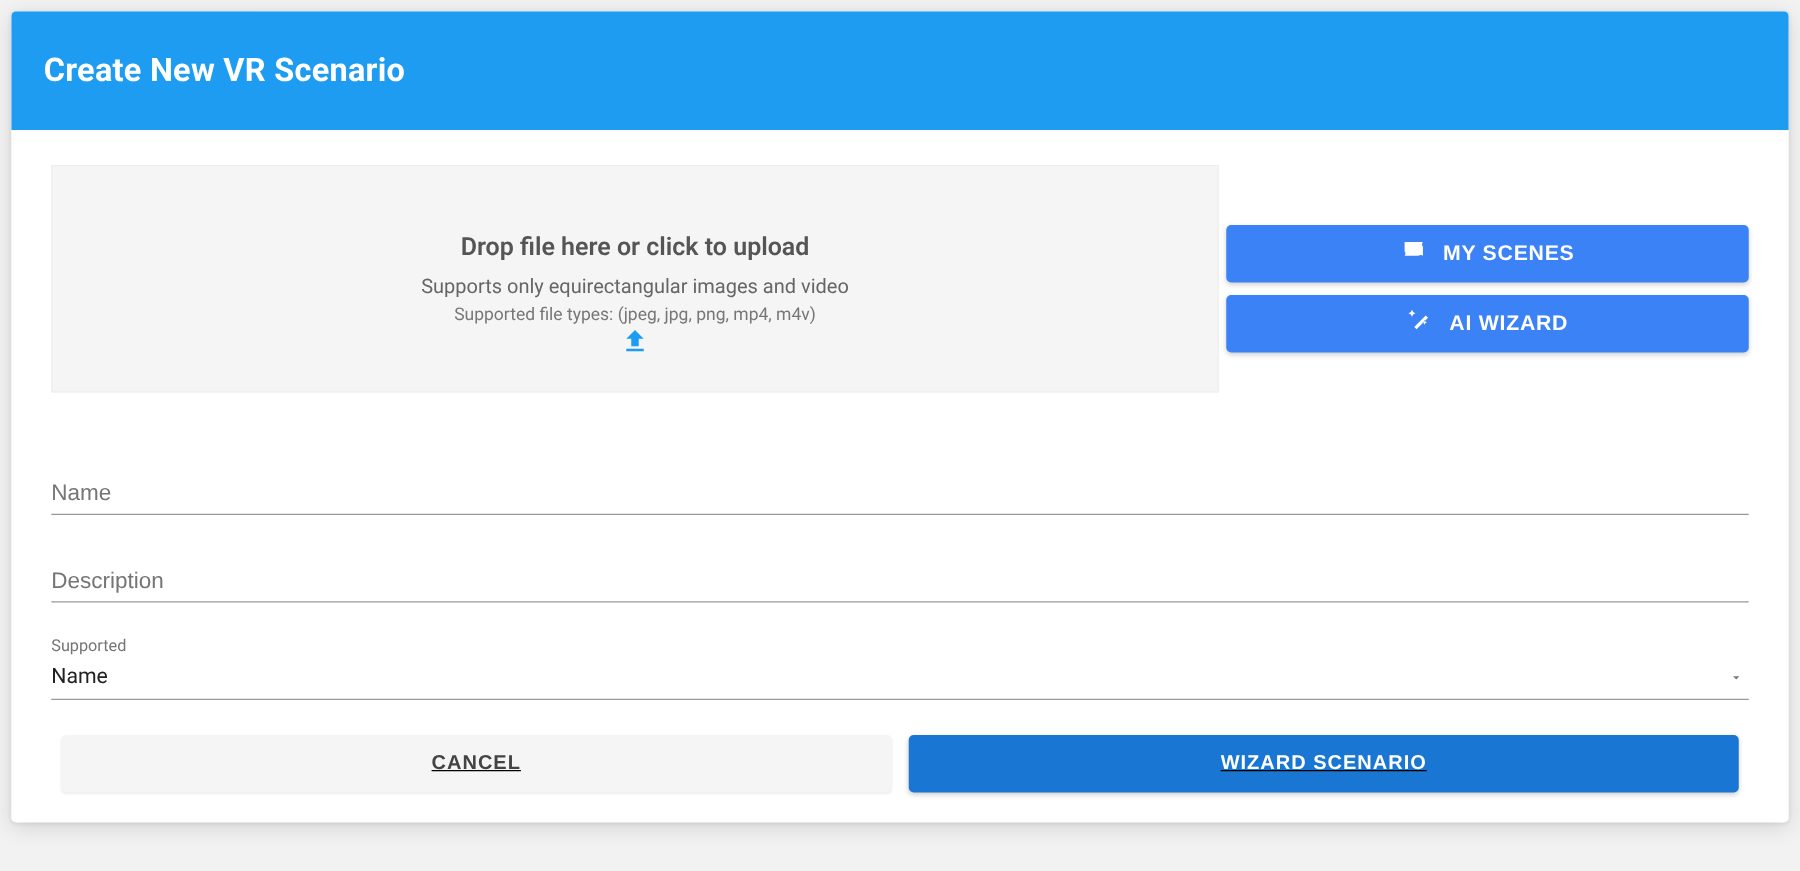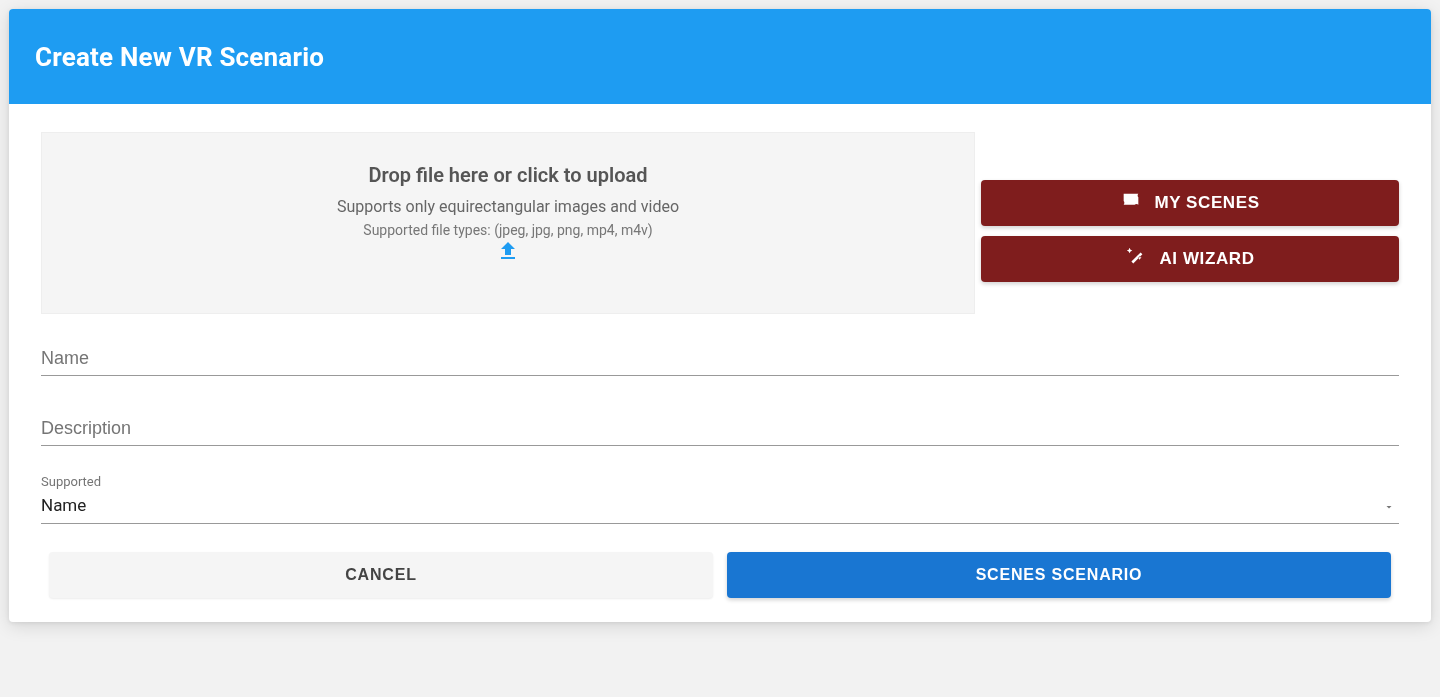--- a/index.html
+++ b/index.html
@@ -35,21 +35,21 @@
   .top-row { display: flex; }
   .dropzone {
     flex: 1;
     background: #f5f5f5;
     border: 1px solid #eee;
     height: 182px;
     display: flex;
     flex-direction: column;
     align-items: center;
     justify-content: flex-start;
-    padding-top: 30px;
+    padding-top: 52px;
     cursor: pointer;
   }
   .dropzone .dz-title {
     font-size: 20px;
     font-weight: 600;
     color: #555;
     margin-bottom: 10px;
   }
   .dropzone .dz-sub1 {
     font-size: 16px;
@@ -64,37 +64,37 @@
   .dropzone .dz-icon { color: #1e9cf2; }
   .side-buttons {
     width: 418px;
     margin-left: 6px;
     padding-top: 48px;
     display: flex;
     flex-direction: column;
     gap: 10px;
   }
   .btn-primary {
-    background: #7f1d1d;
+    background: #3b82f6;
     color: #fff;
     border: none;
     border-radius: 4px;
     height: 46px;
     font-size: 17px;
     font-weight: 700;
     letter-spacing: .6px;
     display: flex;
     align-items: center;
     justify-content: center;
     gap: 12px;
     cursor: pointer;
     box-shadow: 0 2px 4px rgba(0,0,0,.18);
   }
   .btn-primary svg { fill: #fff; }
-  .fields { margin-top: 28px; }
+  .fields { margin-top: 64px; }
   .field { position: relative; margin-bottom: 36px; }
   .field input {
     width: 100%;
     border: none;
     border-bottom: 1px solid rgba(0,0,0,.4);
     font-size: 18px;
     color: #333;
     padding: 6px 0 6px;
     background: transparent;
     outline: none;
@@ -118,20 +118,21 @@
     position: absolute;
     right: 4px;
     top: 6px;
     color: #777;
   }
   .actions {
     display: flex;
     gap: 14px;
     margin-top: 20px;
     padding: 0 8px;
+    text-decoration: underline;
   }
   .actions .btn {
     flex: 1;
     height: 46px;
     border-radius: 4px;
     font-size: 16px;
     font-weight: 700;
     letter-spacing: .8px;
     cursor: pointer;
     display: flex;
@@ -205,16 +206,16 @@
             <svg width="12" height="12" viewBox="0 0 24 24" fill="#777">
                 <path d="M7 10l5 5 5-5z"></path>
               </svg>
           </span>
         </div>
       </div>
     </div>
 
     <div class="actions">
       <button class="btn btn-cancel">CANCEL</button>
-      <button class="btn btn-create">SCENES SCENARIO</button>
+      <button class="btn btn-create">WIZARD SCENARIO</button>
     </div>
   </div>
 </div>
 
 </body></html>

